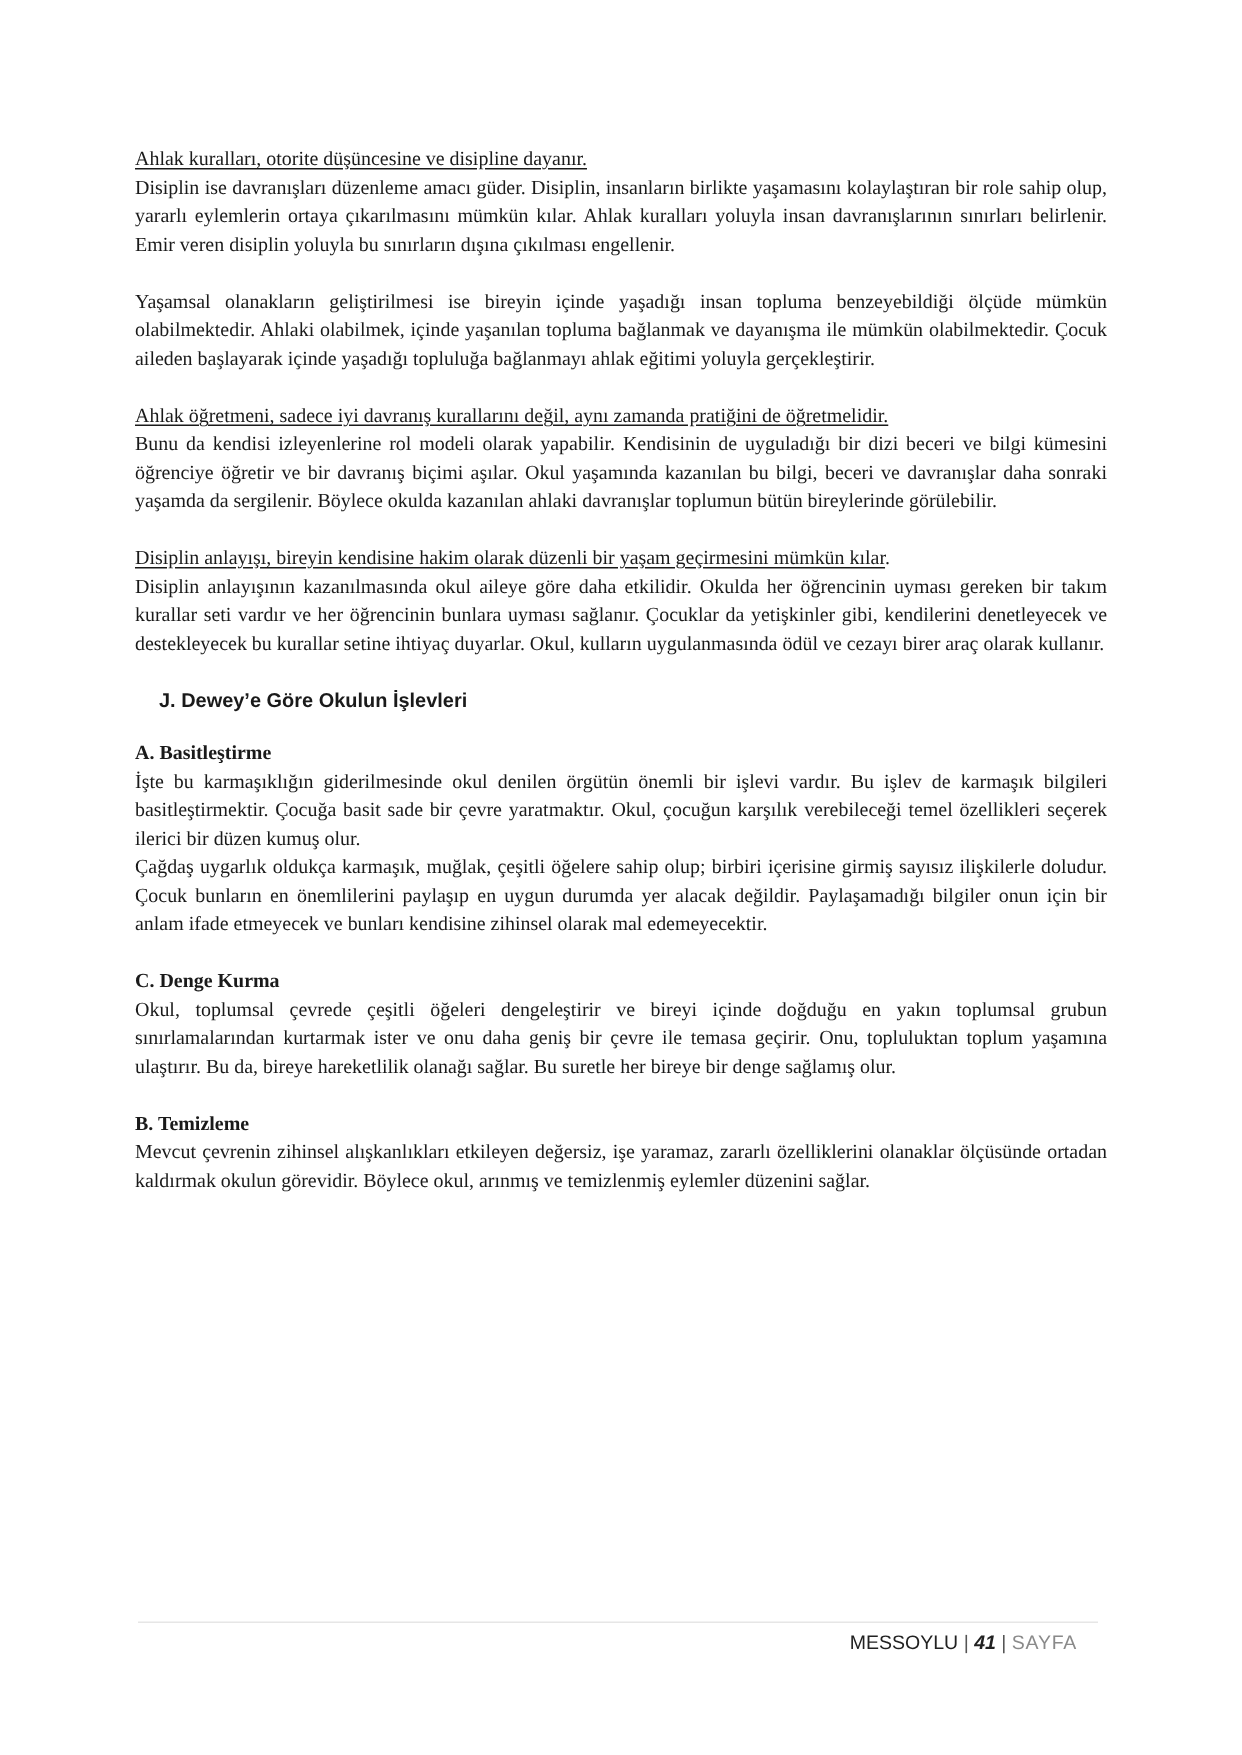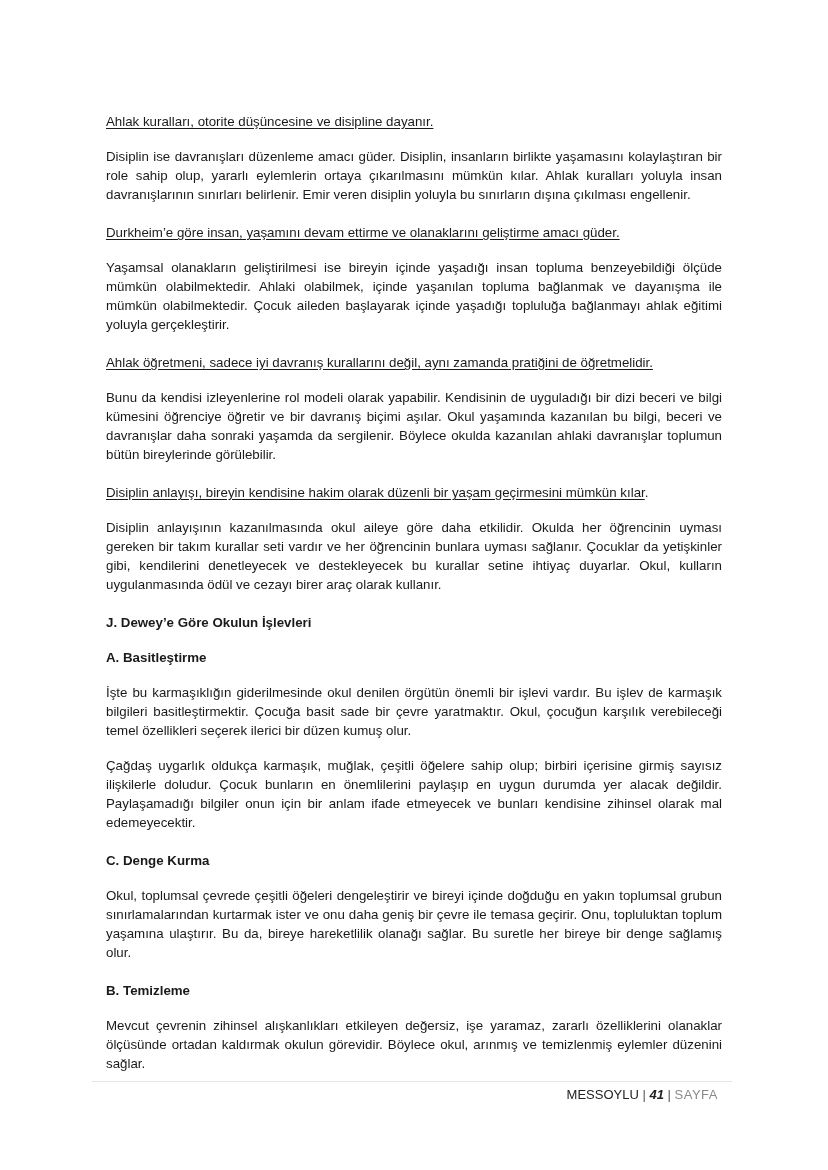--- a/index.html
+++ b/index.html
@@ -1,20 +1,20 @@
 <!DOCTYPE html>
 <html><head>
 <meta charset="utf-8">
 <style>
   html, body { margin:0; padding:0; background:#ffffff; }
   body { width:828px; height:1170px; position:relative; overflow:hidden; }
   .page { position:absolute; left:90px; top:96px; width:648px;
           font-family:"Liberation Sans", sans-serif; font-size:13.3px; line-height:19px; color:#1a1a1a; }
   .para { margin:0 0 19px 0; text-align:justify; }
-  .para p { margin:16px; }
+  .para p { margin:0;font-family:Liberation Serif, serif; }
   .u { text-decoration:underline; text-underline-offset:2px; }
   .h { font-weight:bold; margin:16px; }
   .section { margin:0 0 19px 0; }
   .footer-rule { position:absolute; left:92px; top:1081px; width:640px; height:1px; background:#e6e6e6; }
   .footer { position:absolute; right:110px; top:1087px; font-family:"Liberation Sans", sans-serif;
             font-size:13px; color:#222; white-space:nowrap; }
   .footer .num { font-weight:bold;font-style:italic; }
   .footer .sep { color:#555; }
   .footer .label { color:#8a8a8a; letter-spacing:0.5px; }
 </style>
@@ -22,21 +22,20 @@
 <body>
 
 <div class="page">
 
   <div class="para">
     <p class="u">Ahlak kuralları, otorite düşüncesine ve disipline dayanır.</p>
     <p>Disiplin ise davranışları düzenleme amacı güder. Disiplin, insanların birlikte yaşamasını kolaylaştıran bir role sahip olup, yararlı eylemlerin ortaya çıkarılmasını mümkün kılar. Ahlak kuralları yoluyla insan davranışlarının sınırları belirlenir. Emir veren disiplin yoluyla bu sınırların dışına çıkılması engellenir.</p>
   </div>
 
   <div class="para">
-    <p class="u">Durkheim’e göre insan, yaşamını devam ettirme ve olanaklarını geliştirme amacı güder.</p>
     <p>Yaşamsal olanakların geliştirilmesi ise bireyin içinde yaşadığı insan topluma benzeyebildiği ölçüde mümkün olabilmektedir. Ahlaki olabilmek, içinde yaşanılan topluma bağlanmak ve dayanışma ile mümkün olabilmektedir. Çocuk aileden başlayarak içinde yaşadığı topluluğa bağlanmayı ahlak eğitimi yoluyla gerçekleştirir.</p>
   </div>
 
   <div class="para">
     <p class="u">Ahlak öğretmeni, sadece iyi davranış kurallarını değil, aynı zamanda pratiğini de öğretmelidir.</p>
     <p>Bunu da kendisi izleyenlerine rol modeli olarak yapabilir. Kendisinin de uyguladığı bir dizi beceri ve bilgi kümesini öğrenciye öğretir ve bir davranış biçimi aşılar. Okul yaşamında kazanılan bu bilgi, beceri ve davranışlar daha sonraki yaşamda da sergilenir. Böylece okulda kazanılan ahlaki davranışlar toplumun bütün bireylerinde görülebilir.</p>
   </div>
 
   <div class="para">
     <p><span class="u">Disiplin anlayışı, bireyin kendisine hakim olarak düzenli bir yaşam geçirmesini mümkün kılar</span><span>.</span></p>

